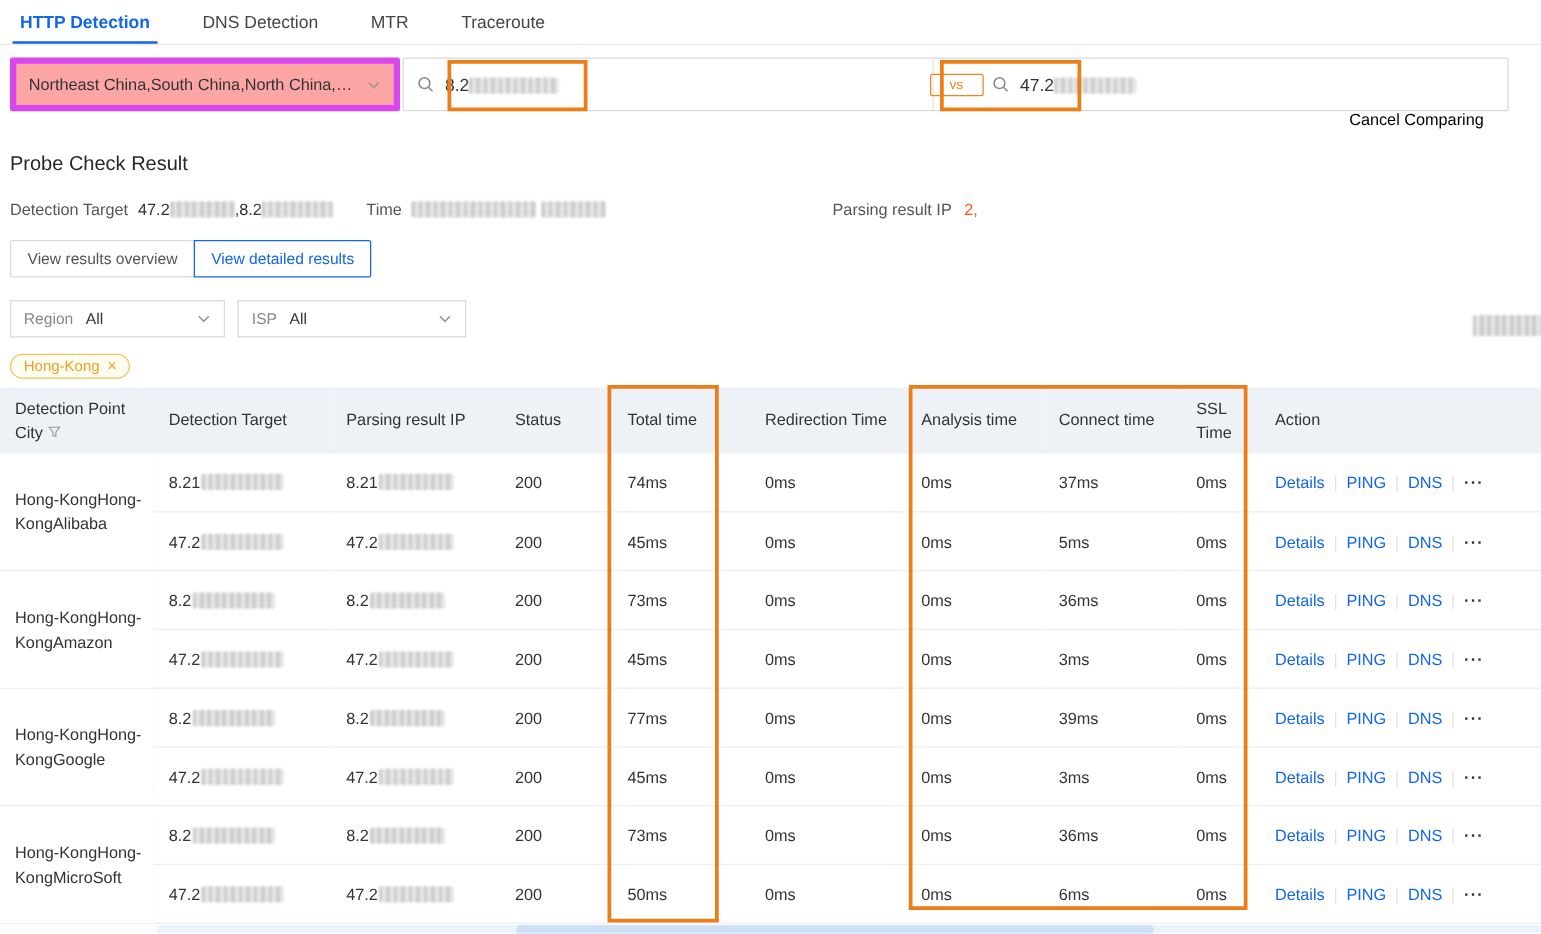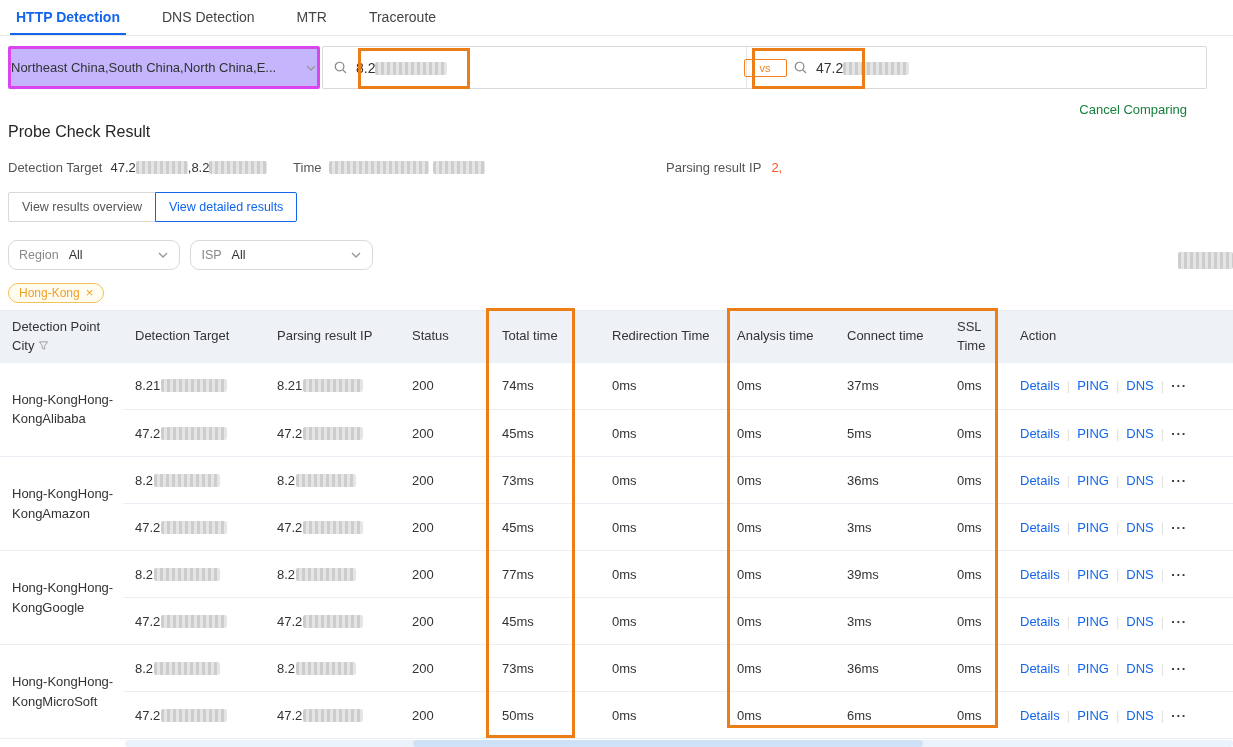--- a/index.html
+++ b/index.html
@@ -7,31 +7,31 @@
   body { font-family:"Liberation Sans","DejaVu Sans",sans-serif; color:#333; }
   .page { position:relative; width:1233px; height:747px; background:#fff; overflow:hidden; }
 
   
   .tabbar { position:absolute; top:0; left:0; right:0; height:36px; border-bottom:1px solid #e8e8e8; display:flex; align-items:stretch; padding-left:10px; }
   .tab { margin-right:30px; padding:0 6px; display:flex; align-items:center; font-size:14px; color:#444; cursor:pointer; border-bottom:2px solid transparent;text-align:center; }
   .tab.active { color:#1366ec; font-weight:bold; border-bottom:2px solid #1366ec; }
 
   
   .toolbar { position:absolute; top:46px; left:8px; right:26px; height:43px; display:flex; align-items:stretch; }
-  .select-box { width:312px; border:3px solid #d946ef; border-radius:2px; display:flex; align-items:center; padding:0 0; font-size:13px; color:#333; background:#c4b5fd; }
+  .select-box { width:312px; border:5px solid #d946ef; border-radius:2px; display:flex; align-items:center; padding:0 10px; font-size:13px; color:#333; background:#fca5a5; }
   .select-box .val { flex:1; white-space:nowrap; overflow:hidden; text-overflow:ellipsis; }
   .chev { width:12px; height:12px; flex:0 0 auto; margin-left:6px; }
   .input-group { flex:1; margin-left:2px; border:1px solid #d9d9d9; border-radius:2px; display:flex; align-items:center; background:#fff; }
   .ip-input { flex:1; display:flex; align-items:center; padding:0 10px; font-size:14px; color:#333; height:100%; }
   .ip-input .txt { margin-left:8px; }
   .divider-v { width:1px; height:100%; background:#e5e5e5; }
   .vs-cell { width:36px; display:flex; align-items:center; justify-content:center; }
   .vs-badge { border:1px solid #f5821f; color:#f5821f; border-radius:2px; font-size:11px; padding:1px 15px; line-height:14px; }
   .detect-btn { margin-left:12px; width:120px; background:#1366ec; color:#fff; border:none; border-radius:2px; font-size:13px; cursor:pointer; display:flex; align-items:center; justify-content:center; gap:6px; font-family:inherit; }
-  .cancel-link { position:absolute; top:102px; right:46px; font-size:13px; color:#15803d; cursor:pointer; }
+  .cancel-link { position:absolute; top:88px; right:46px; font-size:13px; color:#000000; cursor:pointer; }
 
   .section-title { position:absolute; top:123px; left:8px; font-size:16px; font-weight:500; color:#262626; }
 
   .target-line { position:absolute; top:160px; left:8px; right:8px; height:18px; font-size:13px; color:#555; }
   .target-line .grp { display:inline-flex; align-items:center; gap:8px; margin-right:22px; }
   .target-line .lab { color:#555; }
   .target-line .val { color:#333; }
   .parsing { position:absolute; left:658px; top:0; display:flex; gap:10px; align-items:center; }
   .parsing .num { color:#fa541c; }
 
@@ -42,21 +42,21 @@
 
   
   .view-switch { position:absolute; top:192px; left:8px; display:flex; }
   .vbtn { height:30px; padding:0 13px; background:#fff; border:1px solid #d9d9d9; color:#555; font-size:12.5px; display:flex; align-items:center; cursor:pointer; }
   .vbtn:first-child { border-radius:2px 0 0 2px; }
   .vbtn:last-child { border-radius:0 2px 2px 0; margin-left:-1px; }
   .vbtn.active { border-color:#1366ec; color:#1366ec; position:relative; z-index:2; }
 
   
   .filter-row { position:absolute; top:240px; left:8px; right:0; height:30px; }
-  .filter-sel { display:inline-flex; align-items:center; height:30px; border:1px solid #d9d9d9; border-radius:9px; padding:0 10px; font-size:12.5px; margin-right:6px; background:#fff; cursor:pointer; }
+  .filter-sel { display:inline-flex; align-items:center; height:30px; border:1px solid #d9d9d9; border-radius:0; padding:0 10px; font-size:12.5px; margin-right:6px; background:#fff; cursor:pointer; }
   .filter-sel .flab { color:#888; margin-right:10px; }
   .filter-sel .fval { color:#333; }
   .filter-sel.region { width:172px; } .filter-sel.isp { width:183px; }
   .filter-sel .chev { margin-left:auto; }
   .filter-redacted { position:absolute; right:0; top:12px; }
 
   
   .tag { position:absolute; top:283px; left:8px; display:inline-flex; align-items:center; gap:6px; border:1px solid #f0c25c; background:#fffcf0; color:#f0a028; font-size:12px; padding:2px 10px; border-radius:11px; }
   .tag .x { cursor:pointer; font-size:13px; line-height:12px; }
 

